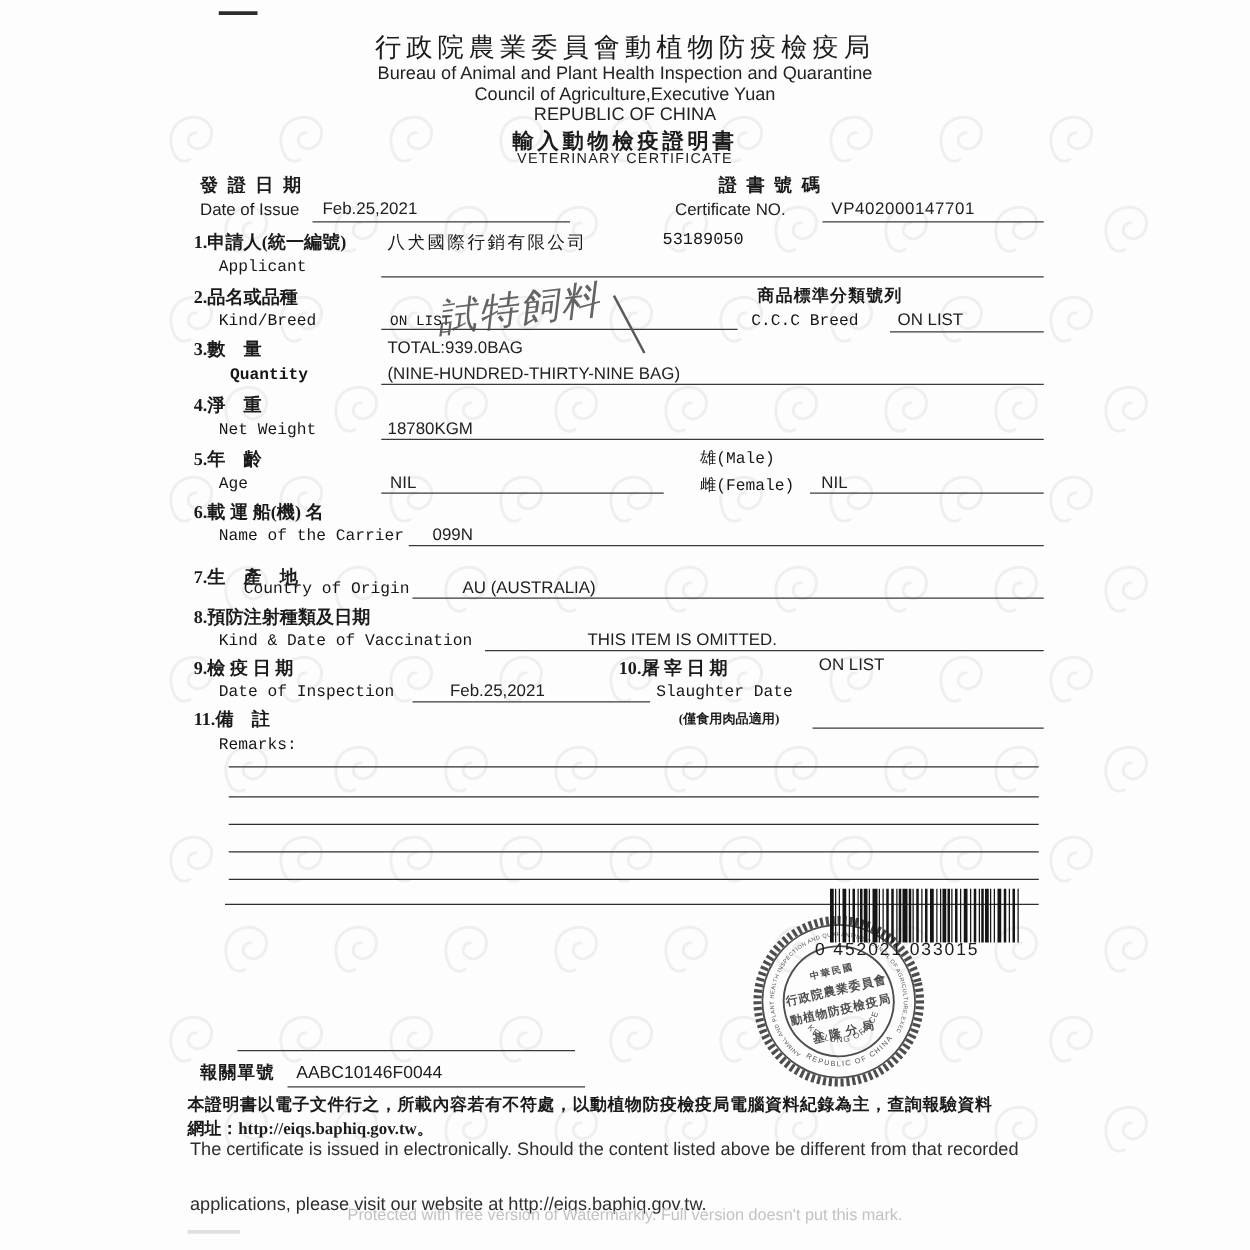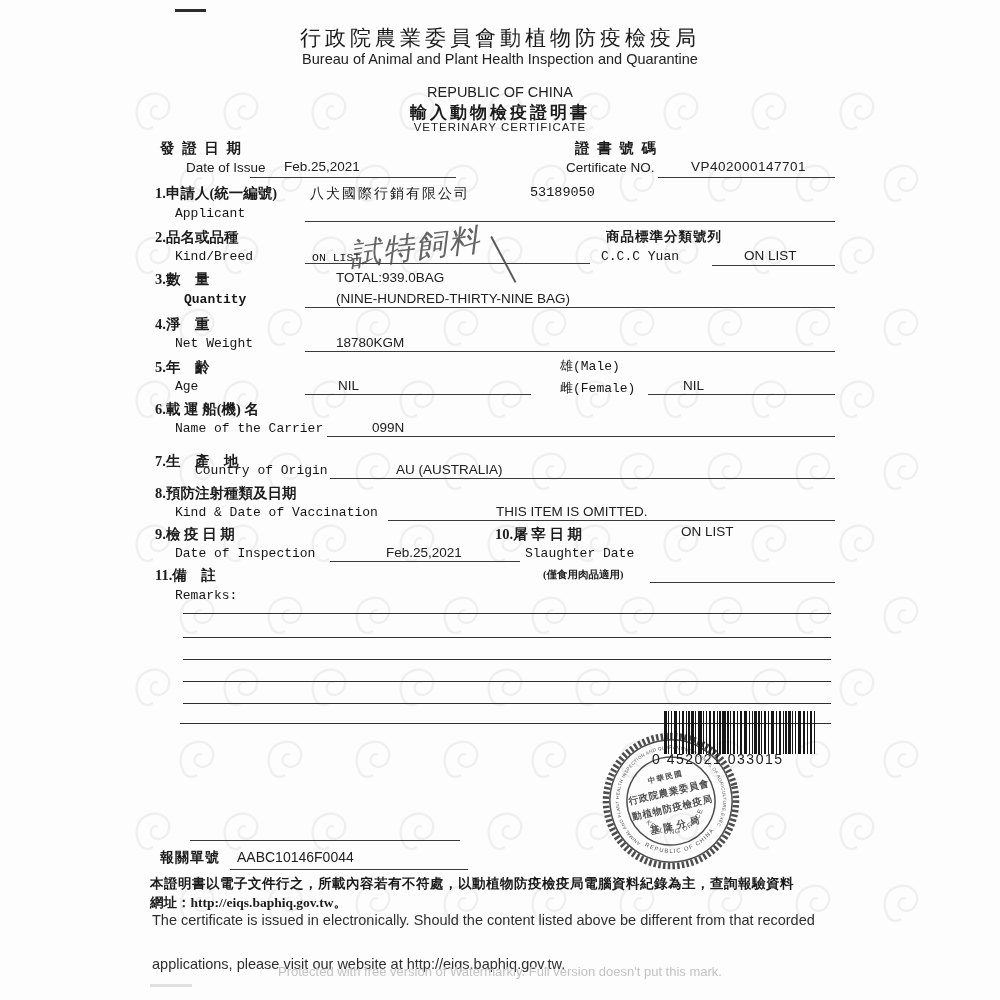--- a/index.html
+++ b/index.html
@@ -7,21 +7,21 @@
         font-family:"Liberation Sans","DejaVu Sans",sans-serif;}
   .abs{position:absolute;white-space:nowrap;}
   .center{left:0;right:0;text-align:center;}
   .zh{font-family:"Liberation Serif","DejaVu Serif",serif;font-weight:700;color:#1b1b1b;}
   .zhr{font-family:"Liberation Serif","DejaVu Serif",serif;font-weight:500;color:#1b1b1b;}
   .mono{font-family:"Liberation Mono","DejaVu Sans Mono",monospace;color:#161616;}
   .val{font-family:"Liberation Sans","DejaVu Sans",sans-serif;color:#202020;}
   .uline{border-bottom:1.7px solid #3a3a3a;height:1px;}
   .sec-zh{font-size:14.5px;}
   .sec-en{font-size:13px;}
-  .val13{font-size:13.5px;margin-left:26px;}
+  .val13{font-size:13.5px;}
   #wm{position:absolute;inset:0;z-index:0;}
   #wm svg{position:absolute;opacity:0.55;}
   .content{position:absolute;inset:0;z-index:2;}
   .rule{position:absolute;border-bottom:1.8px solid #2f2f2f;height:1px;}
   #stamp-wrap{position:absolute;left:596px;top:726px;width:150px;height:150px;z-index:3;
               transform:rotate(-13deg);opacity:0.92;}
   #barcode{position:absolute;left:664px;top:711px;height:43px;z-index:4;display:flex;align-items:flex-start;}
   #barcode span{display:inline-block;background:#161616;height:100%;}
   #barcode-num{position:absolute;left:652px;top:751px;z-index:5;font-size:14px;letter-spacing:1.5px;color:#1c1c1c;}
   .hand{font-family:"Liberation Serif","DejaVu Serif",serif;font-weight:400;color:#4a4a4a;
@@ -685,20 +685,21 @@
   </svg>
     </div>
 
   <div class="content">
 
     <div class="abs artifact" style="left:175px;top:9px;width:31px;height:3px;"></div>
     <div class="abs" style="left:150px;top:984px;width:42px;height:3px;background:#e0e0e0;"></div>
 
     <div class="abs center zhr" style="top:24px;font-size:21px;letter-spacing:4px;">行政院農業委員會動植物防疫檢疫局</div>
     <div class="abs center val" style="top:51px;font-size:14.5px;color:#222;">Bureau of Animal and Plant Health Inspection and Quarantine</div>
+    <div class="abs center val" style="top:68px;font-size:14.5px;color:#222;">Council of Agriculture,Executive Yuan</div>
     <div class="abs center val" style="top:84px;font-size:14.5px;color:#222;">REPUBLIC OF CHINA</div>
     <div class="abs center zhr" style="top:101px;font-size:17px;letter-spacing:3px;font-weight:700;">輸入動物檢疫證明書</div>
     <div class="abs center val" style="top:121px;font-size:11.5px;letter-spacing:1px;color:#222;">VETERINARY CERTIFICATE</div>
 
     <div class="abs zh sec-zh" style="left:160px;top:139px;letter-spacing:2px;">發 證 日 期</div>
     <div class="abs zh sec-zh" style="left:575px;top:139px;letter-spacing:2px;">證 書 號 碼</div>
     <div class="abs val val13" style="left:160px;top:160px;">Date of Issue</div>
     <div class="abs val val13" style="left:258px;top:159px;">Feb.25,2021</div>
     <div class="abs uline" style="left:250px;top:176px;width:206px;"></div>
     <div class="abs val val13" style="left:540px;top:160px;">Certificate NO.</div>
@@ -711,21 +712,21 @@
     <div class="abs mono sec-en" style="left:175px;top:206px;">Applicant</div>
     <div class="abs uline" style="left:305px;top:220px;width:530px;"></div>
 
     <div class="abs zh sec-zh" style="left:155px;top:228px;">2.品名或品種</div>
     <div class="abs zh" style="left:606px;top:228px;font-size:13.5px;letter-spacing:1px;">商品標準分類號列</div>
     <div class="abs mono sec-en" style="left:175px;top:249px;">Kind/Breed</div>
     <div class="abs mono" style="left:312px;top:251px;font-size:11.5px;">ON LIST</div>
     <div class="abs uline" style="left:305px;top:262px;width:285px;"></div>
     <div class="abs hand" style="left:352px;top:226px;font-size:31px;letter-spacing:2px;">試特飼料</div>
     <div class="abs" style="left:492px;top:236px;width:52px;height:2px;background:#5a5a5a;transform:rotate(62deg);transform-origin:left top;"></div>
-    <div class="abs mono sec-en" style="left:601px;top:249px;">C.C.C Yuan</div>
+    <div class="abs mono sec-en" style="left:601px;top:249px;">C.C.C Breed</div>
     <div class="abs val val13" style="left:718px;top:248px;">ON LIST</div>
     <div class="abs uline" style="left:712px;top:264px;width:123px;"></div>
 
     <div class="abs zh sec-zh" style="left:155px;top:270px;">3.數　量</div>
     <div class="abs val val13" style="left:310px;top:270px;">TOTAL:939.0BAG</div>
     <div class="abs mono sec-en" style="left:184px;top:292px;font-weight:bold;">Quantity</div>
     <div class="abs val val13" style="left:310px;top:291px;">(NINE-HUNDRED-THIRTY-NINE BAG)</div>
     <div class="abs uline" style="left:305px;top:306px;width:530px;"></div>
 
     <div class="abs zh sec-zh" style="left:155px;top:315px;">4.淨　重</div>

